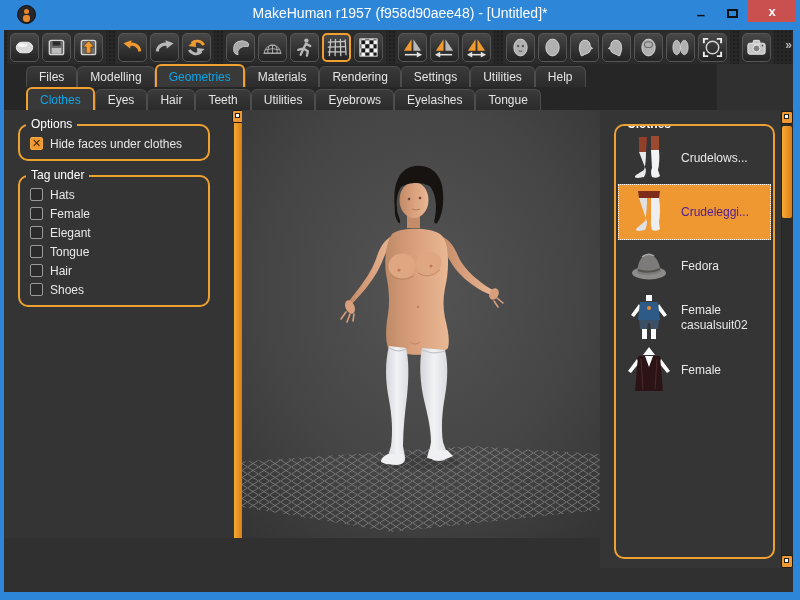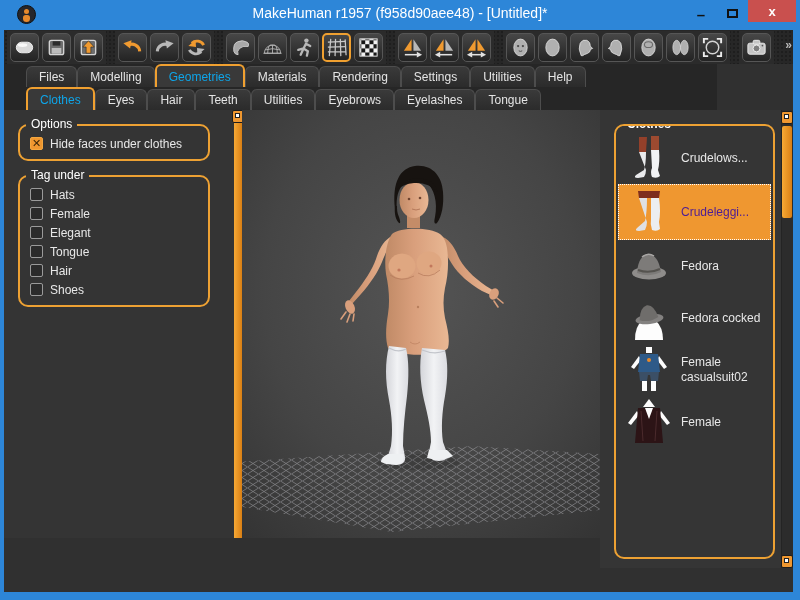--- a/index.html
+++ b/index.html
@@ -485,32 +485,20 @@
                     <path d="M11,30 Q12,13 22,11.5 Q32,11 35,29 Q24,35 11,30 Z" fill="#7d7b79"></path>
                     <path d="M12,27 Q23,31 34,26" stroke="#55534f" stroke-width="2" fill="none"></path>
                     <path d="M16,14 Q22,9 28,13" stroke="#a8a6a4" stroke-width="1.5" fill="none"></path>
                   </svg>
                 </span>
                 <span class="clabel">Fedora</span>
               </div>
               <div class="citem">
                 <span class="thumb">
                   <svg width="46" height="46" viewBox="0 0 46 46">
-                    <path d="M9,45 Q9,31 16,26 L30,26 Q37,32 37,45 Z" fill="#fdfdfd"></path>
-                    <g transform="rotate(-7 23 20)">
-                      <ellipse cx="23" cy="24" rx="14" ry="5" fill="#838180"></ellipse>
-                      <path d="M13,24 Q15,11 22,10 Q29,10 32,23 Q22,28 13,24 Z" fill="#6f6d6b"></path>
-                    </g>
-                  </svg>
-                </span>
-                <span class="clabel">Fedora cocked</span>
-              </div>
-              <div class="citem">
-                <span class="thumb">
-                  <svg width="46" height="46" viewBox="0 0 46 46">
                     <rect x="20" y="0" width="6" height="6" fill="#fdfdfd"></rect>
                     <polygon points="13,9 5,20 8,22 15,13" fill="#fdfdfd"></polygon>
                     <polygon points="33,9 41,20 38,22 31,13" fill="#fdfdfd"></polygon>
                     <path d="M14,7 L32,7 L34,25 L12,25 Z" fill="#2e5a88"></path>
                     <circle cx="23" cy="13" r="2" fill="#e8892b"></circle>
                     <path d="M13,25 L33,25 L32,34 L25,34 L24,28 L22,28 L21,34 L14,34 Z" fill="#3b4f66"></path>
                     <rect x="16" y="34" width="5" height="10" fill="#fdfdfd"></rect>
                     <rect x="25" y="34" width="5" height="10" fill="#fdfdfd"></rect>
                   </svg>
                 </span>

